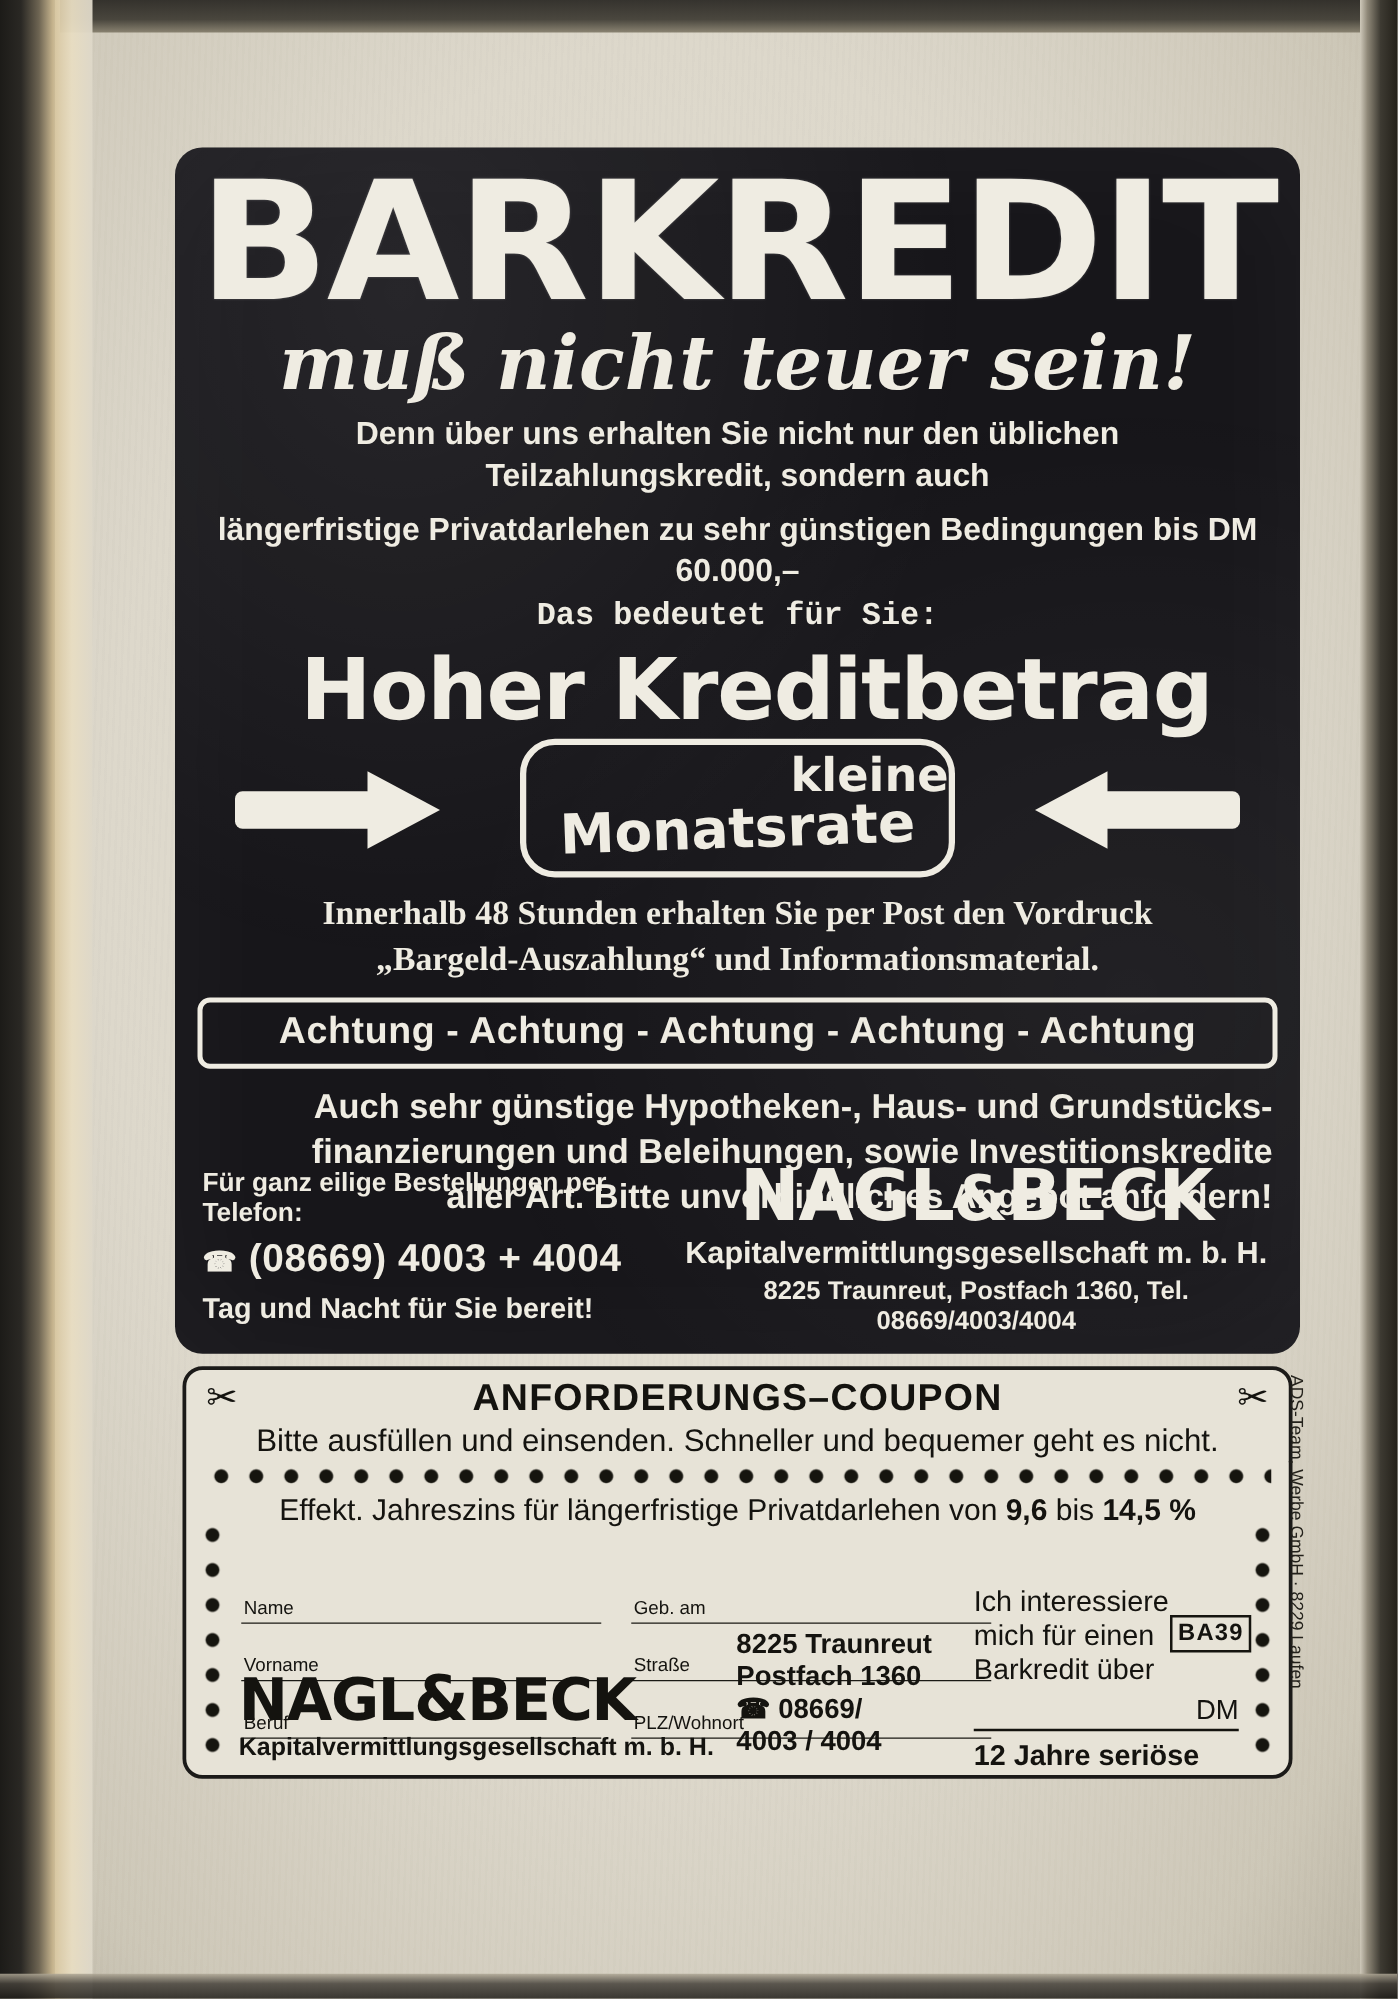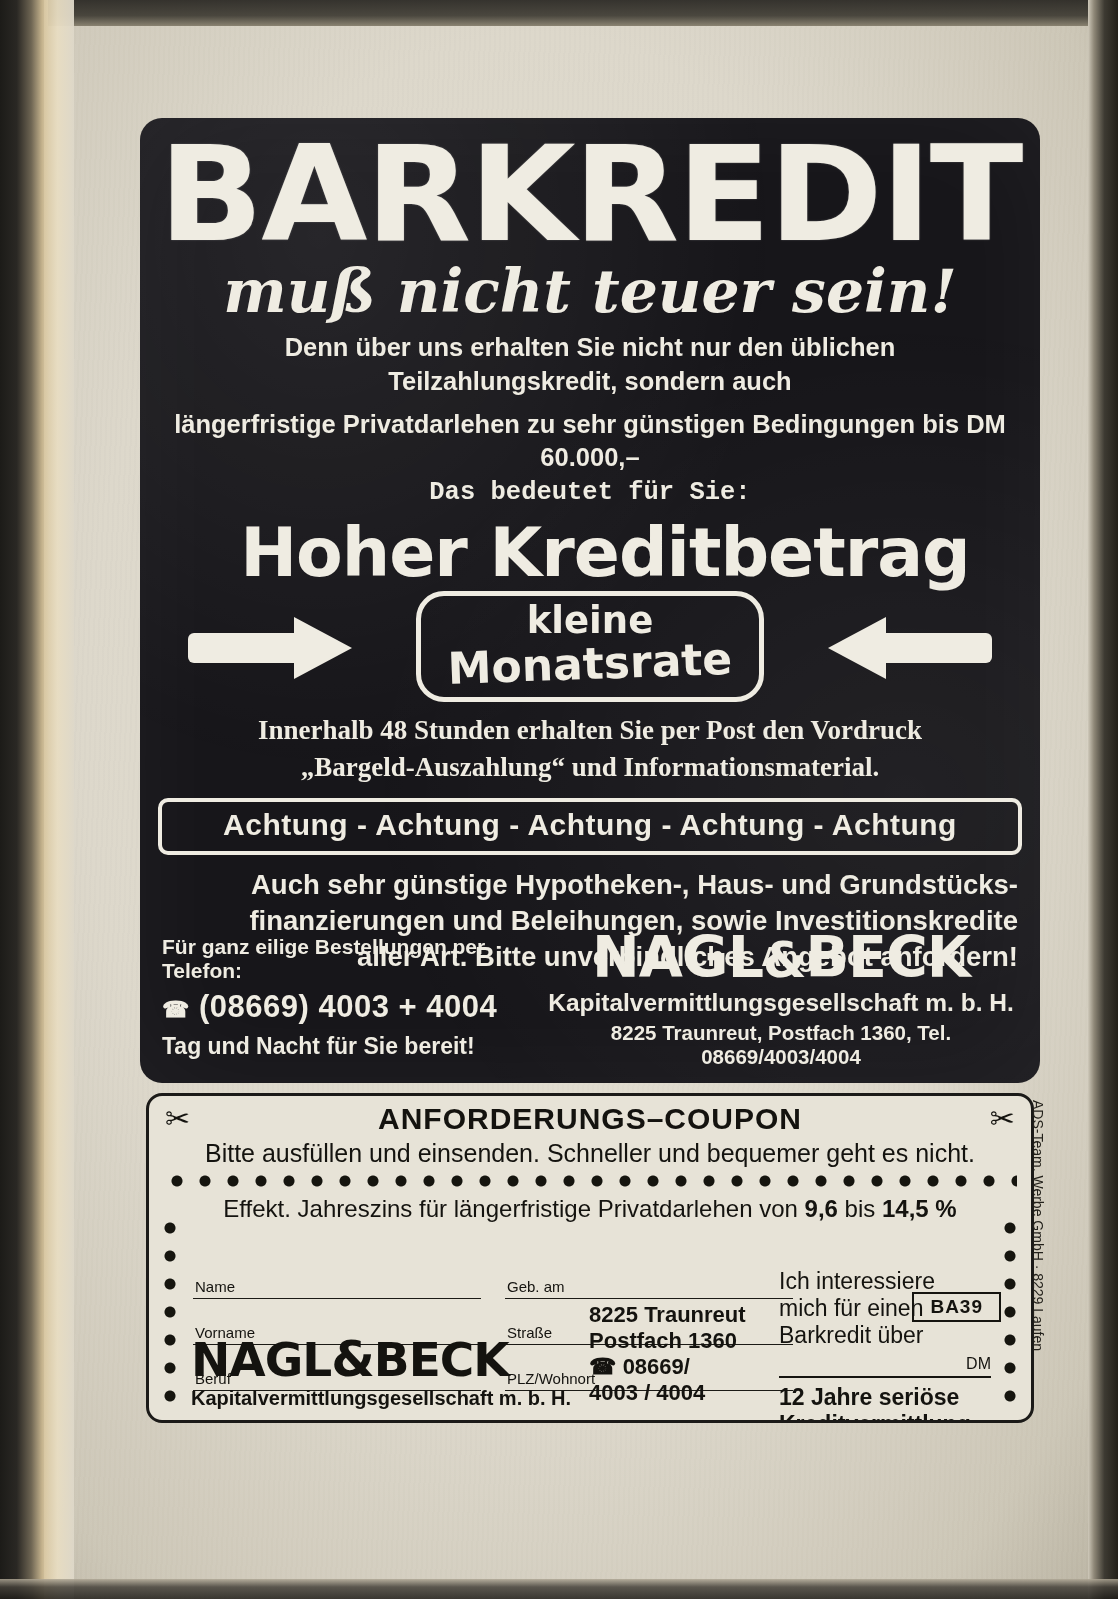--- a/index.html
+++ b/index.html
@@ -181,20 +181,21 @@
     width: 338px;
     border: 5px solid #efece2;
     border-radius: 28px;
     padding: 6px 0 10px;
   }
   .kleine {
     font-family: "DejaVu Sans", sans-serif;
     font-weight: bold;
     font-size: 37px;
     line-height: 1.05;
+    text-align: right;
   }
   .monatsrate {
     font-family: "DejaVu Sans", sans-serif;
     font-weight: bold;
     font-size: 44px;
     line-height: 1.05;
     transform: rotate(-2deg);
   }
   .t-p2 {
     font-family: Liberation Serif, serif;
@@ -374,21 +375,21 @@
     top: 172px;
     width: 212px;
     font-family: "Liberation Sans", sans-serif;
     font-size: 23px;
     line-height: 1.18;
   }
   .dm-line {
     margin-top: 6px;
     text-align: right;
     font-family: "Liberation Sans", sans-serif;
-    font-size: 16px;
+    font-size: 22px;
     border-bottom: 2.5px solid #15140f;
     padding-bottom: 2px;
   }
   .jahre {
     font-family: "Liberation Sans", sans-serif;
     font-weight: bold;
     font-size: 23px;
     line-height: 1.15;
     margin-top: 6px;
   }
@@ -407,21 +408,21 @@
     font-weight: bold;
     font-size: 22px;
     line-height: 1.18;
     padding-bottom: 4px;
   }
   .ba39 {
     position: absolute;
     right: 30px;
     top: 196px;
     border: 2px solid #15140f;
-    padding: 2px 16px;
+    padding: 2px 4px;
     font-family: "Liberation Sans", sans-serif;
     font-weight: bold;
     font-size: 19px;
     letter-spacing: 1px;
   }
   .sidecredit {
     position: absolute;
     left: 1046px;
     top: 1100px;
     transform: rotate(90deg);

